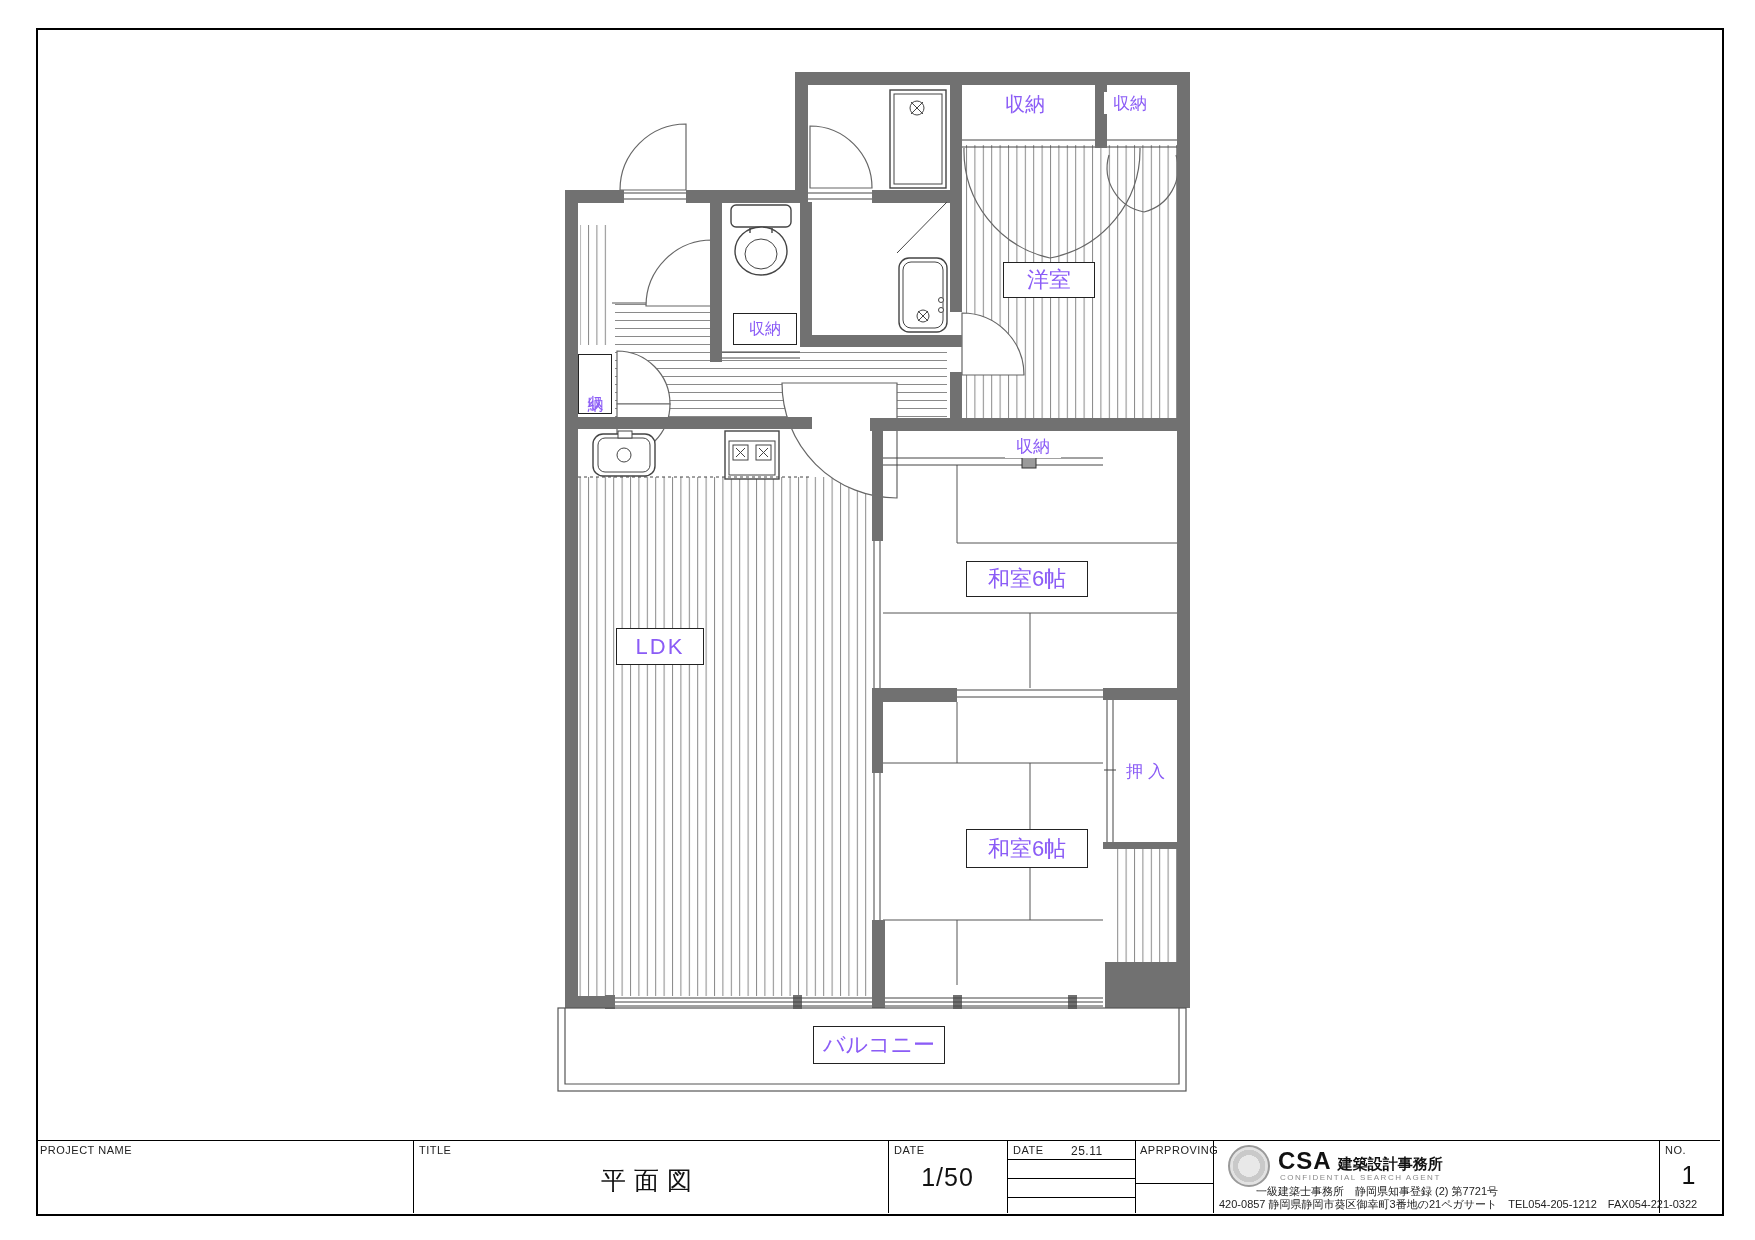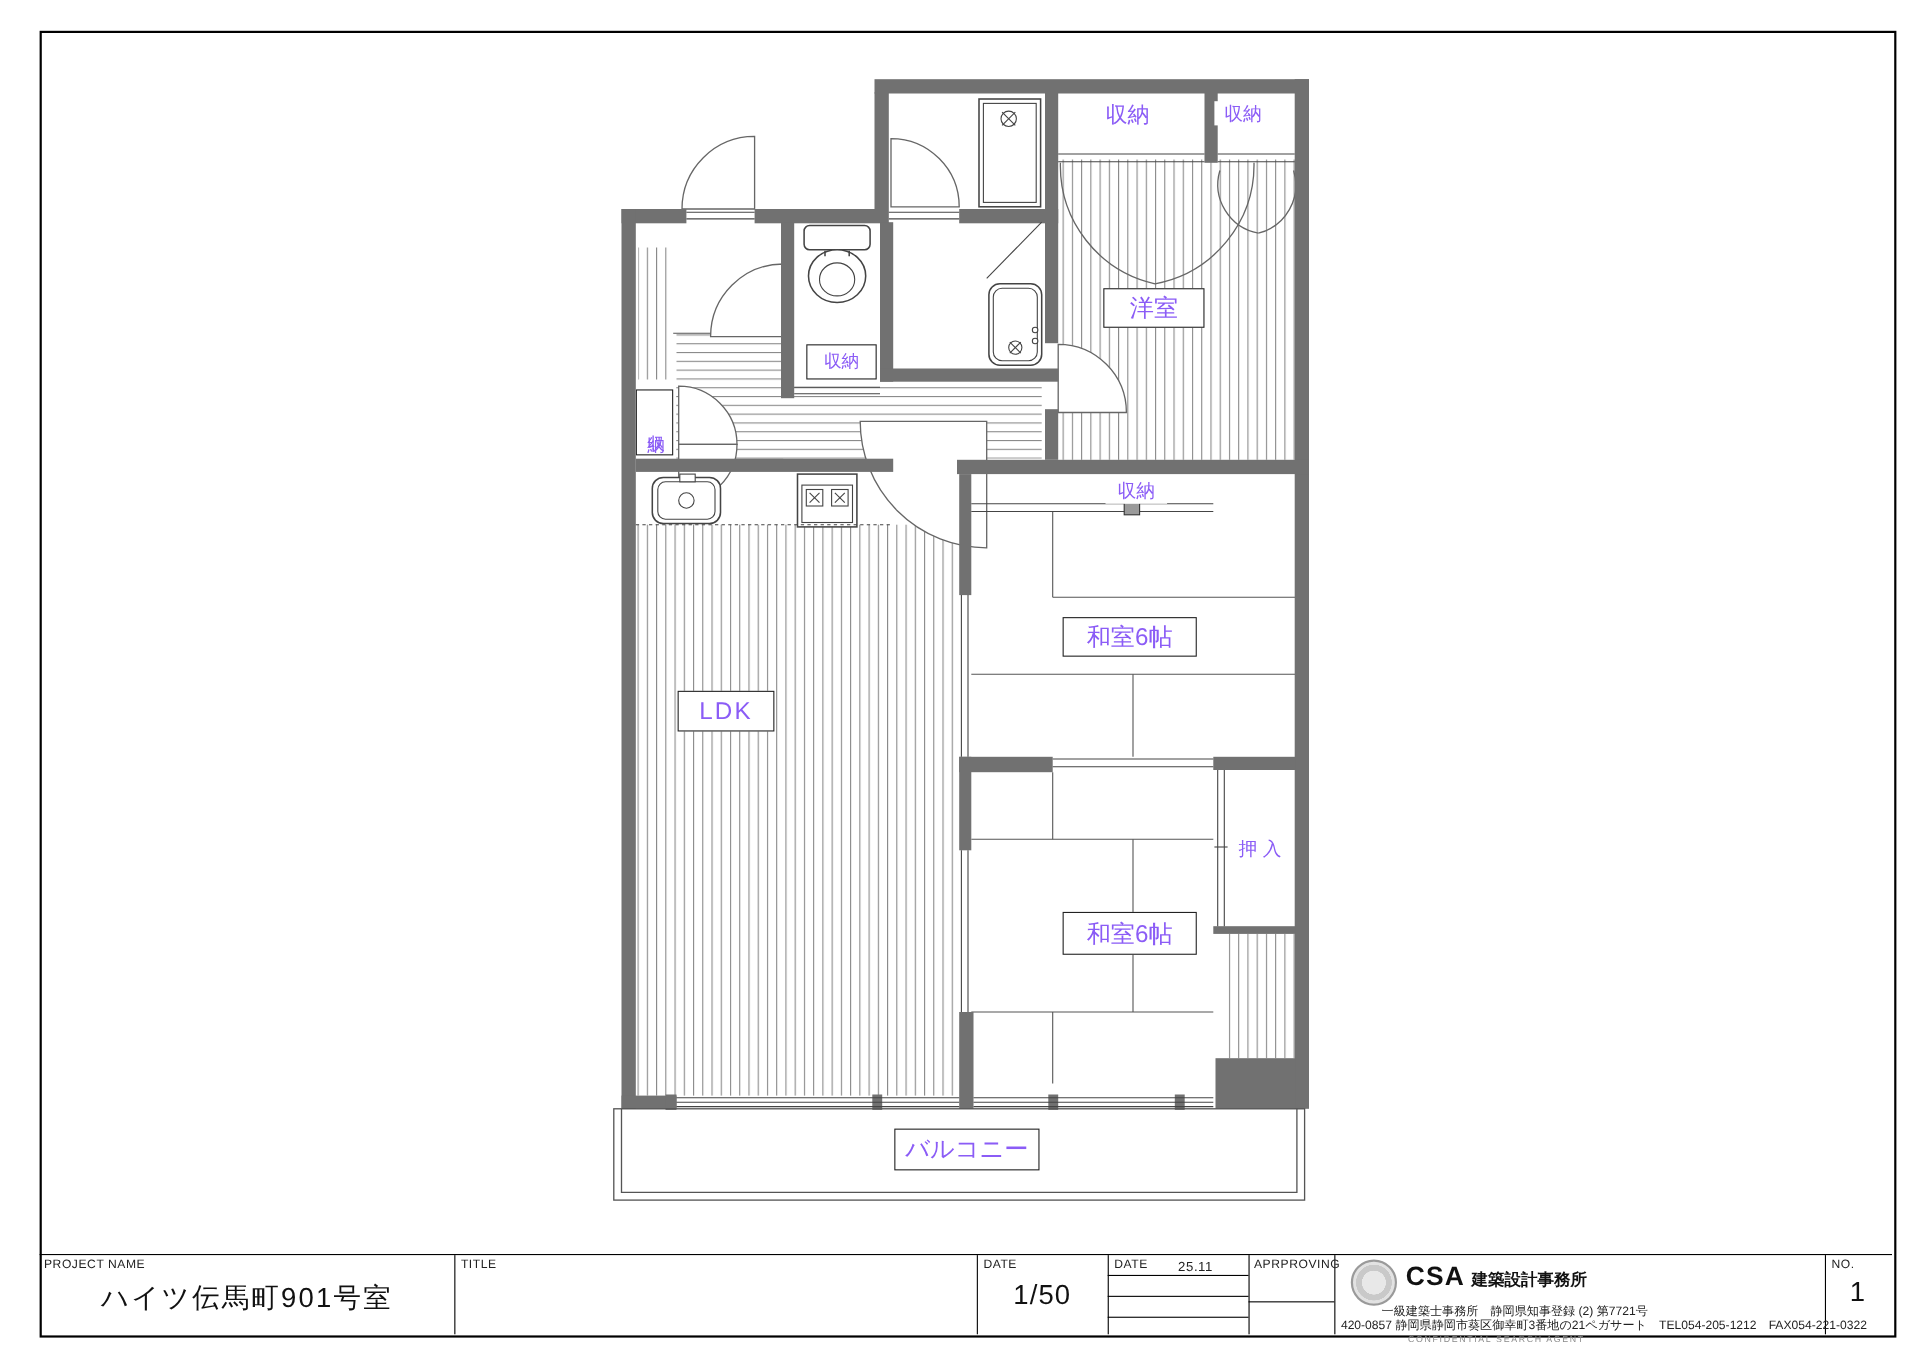--- a/index.html
+++ b/index.html
@@ -205,41 +205,41 @@
 
   <div id="titleblock">
     <div class="vline" style="left:377px;"></div>
     <div class="vline" style="left:852px;"></div>
     <div class="vline" style="left:971px;"></div>
     <div class="vline" style="left:1099px;"></div>
     <div class="vline" style="left:1177px;"></div>
     <div class="vline" style="left:1623px;"></div>
 
     <div class="cell-label" style="left:4px;top:3px;">PROJECT NAME</div>
-    <div class="big-val" style="left:0;top:22px;width:377px;text-align:center;">ハイツ伝馬町901号室</div>
 
     <div class="cell-label" style="left:383px;top:3px;">TITLE</div>
+    <div class="big-val" style="left:377px;top:23px;width:475px;text-align:center;letter-spacing:8px;">平面図</div>
 
     <div class="cell-label" style="left:858px;top:3px;">DATE</div>
     <div class="big-val" style="left:852px;top:22px;width:119px;text-align:center;letter-spacing:1px;">1/50</div>
 
     <div class="cell-label" style="left:977px;top:3px;">DATE</div>
     <div class="cell-label" style="left:1035px;top:3px;font-size:12px;">25.11</div>
     <div class="hline" style="left:971px;top:18px;width:128px;"></div>
     <div class="hline" style="left:971px;top:37px;width:128px;"></div>
     <div class="hline" style="left:971px;top:56px;width:128px;"></div>
 
     <div class="cell-label" style="left:1104px;top:3px;">APRPROVING</div>
     <div class="hline" style="left:1099px;top:42px;width:78px;"></div>
 
     <div id="seal" style="left:1192px;top:4px;"></div>
     <div style="position:absolute;left:1242px;top:6px;">
       <span class="csa">CSA</span><span class="csa-name">建築設計事務所</span>
     </div>
-    <div class="csa-sub" style="left:1244px;top:32px;margin-top:40px;">CONFIDENTIAL SEARCH AGENT</div>
+    <div class="csa-sub" style="left:1244px;top:32px;">CONFIDENTIAL SEARCH AGENT</div>
     <div class="addr" style="left:1183px;top:43px;margin-left:37px;">一級建築士事務所　静岡県知事登録 (2) 第7721号</div>
     <div class="addr" style="left:1183px;top:56px;">420-0857 静岡県静岡市葵区御幸町3番地の21ペガサート　TEL054-205-1212　FAX054-221-0322</div>
 
     <div class="cell-label" style="left:1629px;top:3px;">NO.</div>
     <div class="big-val" style="left:1623px;top:20px;width:61px;text-align:center;">1</div>
   </div>
 
 </div>
 
 </body></html>

